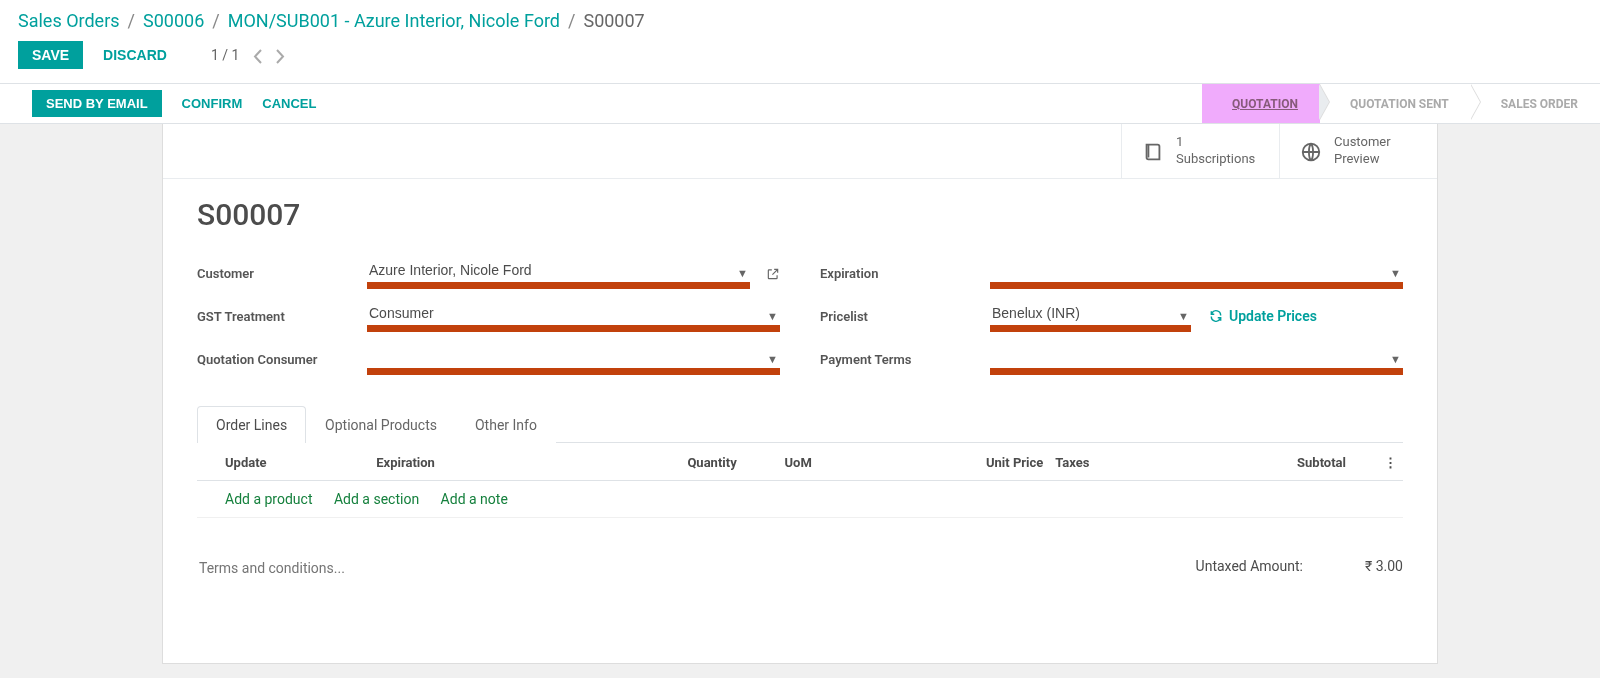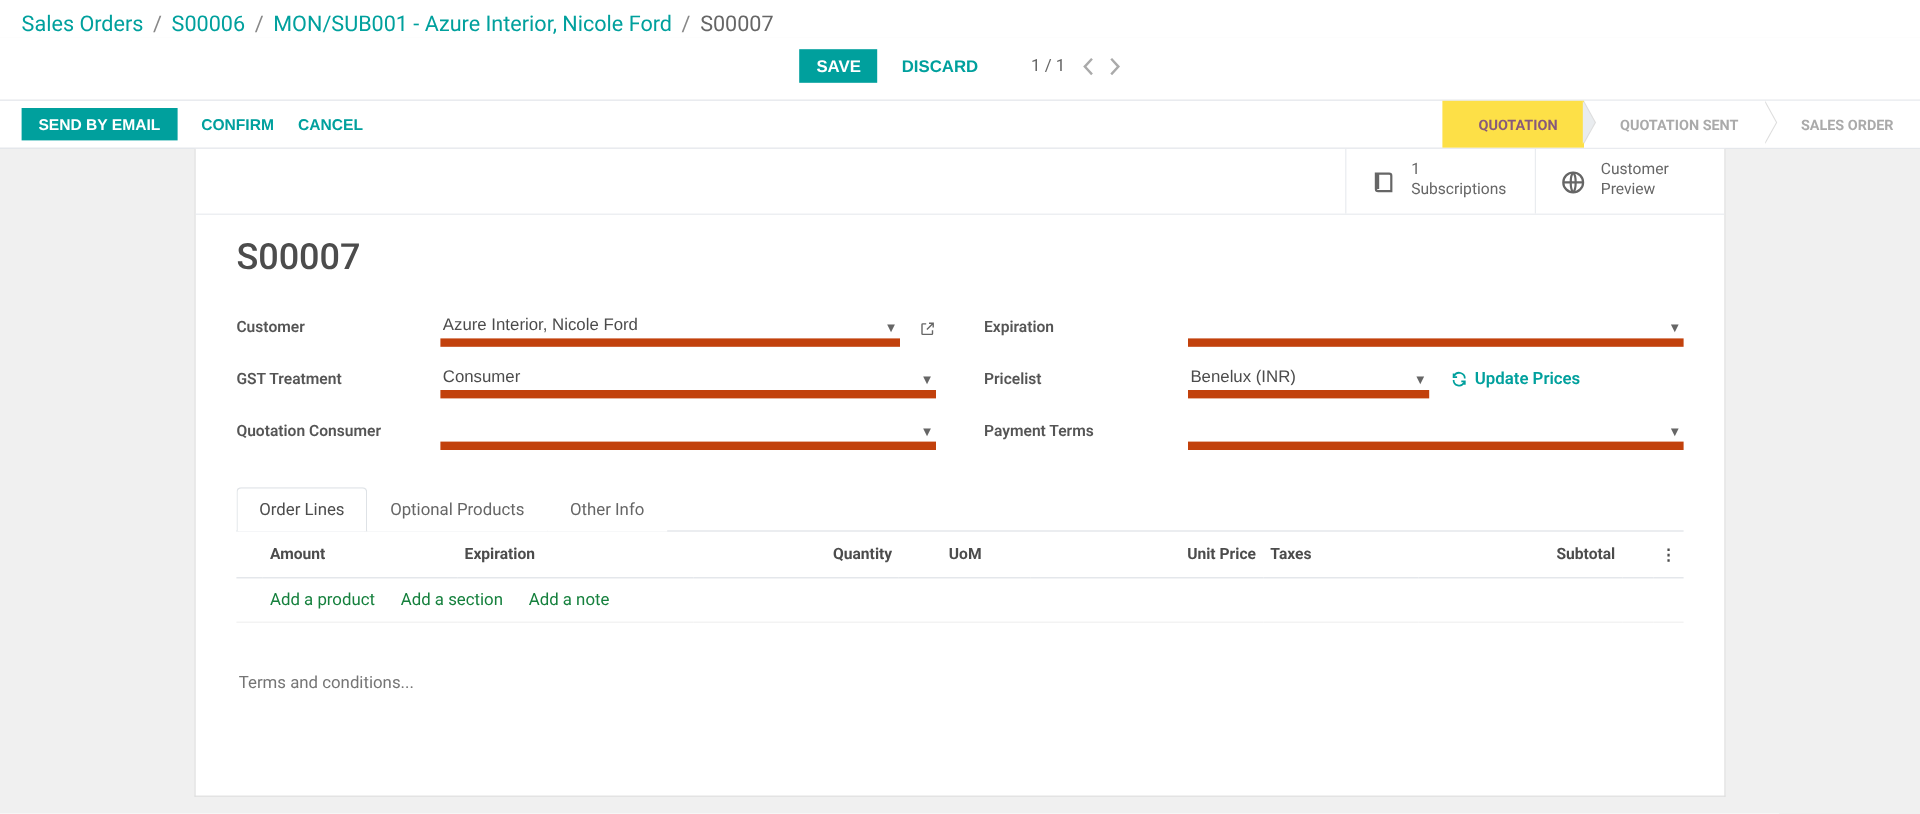--- a/index.html
+++ b/index.html
@@ -28,21 +28,21 @@
   }
   .breadcrumb .sep { color: #888; margin: 0 4px; }
   .breadcrumb .current { color: #666; }
   .breadcrumb .link { color: #00a09d; cursor: pointer; }
 
   
   .action-row {
     background: #fff;
     padding: 10px 18px 14px 18px;
     display: flex;
-    justify-content: center;
+    justify-content: flex-start;
     align-items: center;
     border-bottom: 1px solid #dee2e6;
   }
   .action-left { display: flex; gap: 20px; align-items: center; }
   .btn {
     border: none;
     padding: 6px 14px;
     font-size: 14px;
     font-weight: 600;
     cursor: pointer;
@@ -66,42 +66,43 @@
     border-bottom: 1px solid #dee2e6;
     display: flex;
     justify-content: space-between;
     align-items: stretch;
     padding: 0;
   }
   .statusbar-left {
     display: flex;
     gap: 20px;
     align-items: center;
-    padding: 6px 18px;
+    padding: 6px 32px;
   }
   .statusbar .btn-primary { font-size: 13px; }
   .statusbar .btn-link { font-size: 13px; font-weight: 600; }
   .status-steps {
     display: flex;
     align-items: stretch;
   }
   .status-step {
     position: relative;
     padding: 10px 22px 10px 30px;
     font-size: 12px;
     font-weight: 700;
     color: #aaa;
     background: #fff;
     display: flex;
     align-items: center;
     text-transform: uppercase;
   }
   .status-step.active {
-    background: #fde047;
+    background: #f0abfc;
     color: #875a7b;
+    text-decoration: underline;
   }
   .status-step::after {
     content: '';
     position: absolute;
     right: -9px;
     top: 0;
     bottom: 0;
     width: 0;
     height: 0;
     border-top: 18px solid transparent;
@@ -414,21 +415,21 @@
       <div class="tabs">
         <div class="tab active">Order Lines</div>
         <div class="tab">Optional Products</div>
         <div class="tab">Other Info</div>
       </div>
 
       <table class="lines-table">
         <thead>
           <tr>
             <th style="width:22px"></th>
-            <th>Amount</th>
+            <th>Update</th>
             <th>Expiration</th>
             <th class="right">Quantity</th>
             <th class="center">UoM</th>
             <th class="right">Unit Price</th>
             <th>Taxes</th>
             <th class="right">Subtotal</th>
             <th style="width:26px"></th>
             <th class="kebab">⋮</th>
           </tr>
         </thead>
@@ -441,17 +442,23 @@
               <a>Add a product</a>
               <a>Add a section</a>
               <a>Add a note</a>
             </td>
           </tr>
         </tbody>
       </table>
 
       <div style="display:flex; justify-content:space-between; align-items:flex-start; margin-top:34px;">
         <textarea class="terms" rows="1" placeholder="Terms and conditions..." style=""></textarea>
+        <div class="totals">
+          <div class="totals-inner">
+            <span class="totals-label">Untaxed Amount:</span>
+            <span class="totals-value">₹ 3.00</span>
+          </div>
+        </div>
       </div>
 
     </div>
   </div>
 </div>
 
 </body></html>

